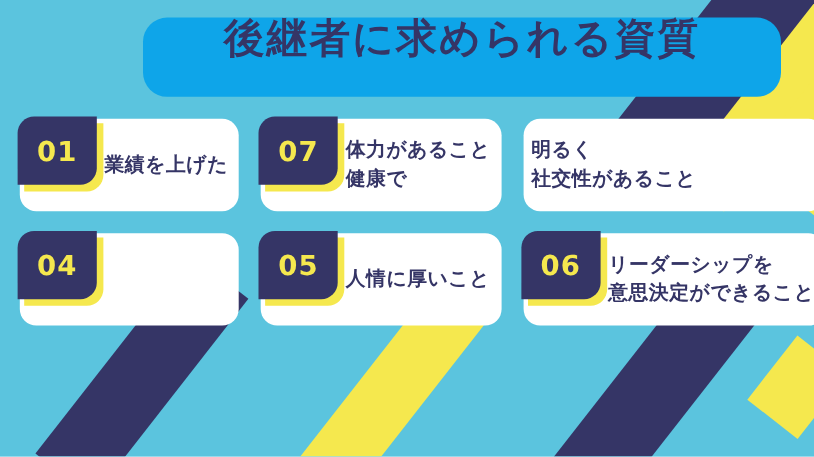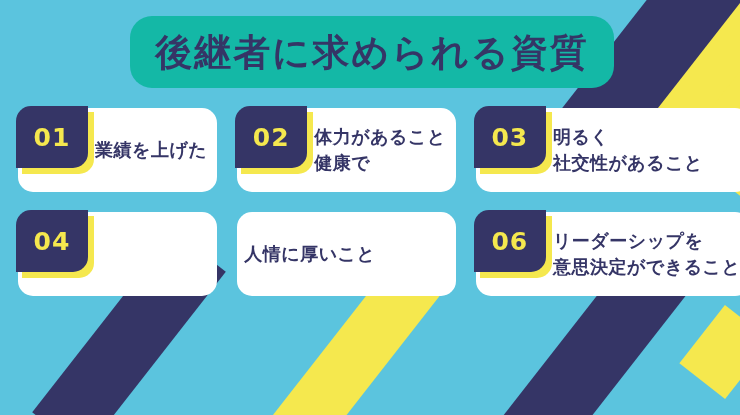--- a/index.html
+++ b/index.html
@@ -70,24 +70,24 @@
     width:70px; height:240px;
     background:#353566;
     transform:rotate(38deg);
     transform-origin:center;
   }
 
   
   .title-pill {
     position:absolute;
     left:130px; top:16px;
-    width:484px; height:72px;
-    background:#14b8a6;
+    width:580px; height:72px;
+    background:#0ea5e9;
     border-radius:22px;
-    display:flex; align-items:center; justify-content:center;
+    display:flex; align-items:flex-start; justify-content:center;
     z-index:5;
   }
   .title-text {
     color:#353566;
     font-size:37px;
     font-weight:bold;
     letter-spacing:2px;
     line-height:1;
     white-space:nowrap;
   }
@@ -187,52 +187,52 @@
       </div>
       <div class="card-text">
         <span class="line">業績を上げた</span>
       </div>
     </div>
 
     <div class="card">
       <div class="badge-wrap">
         <div class="badge-shadow"></div>
         <div class="badge">
-          <span class="badge-num">02</span>
+          <span class="badge-num">07</span>
         </div>
       </div>
       <div class="card-text">
         <span class="line">体力があること</span>
         <span class="line">健康で</span>
       </div>
     </div>
 
     <div class="card">
-      <div class="badge-wrap">
-        <div class="badge-shadow"></div>
-        <div class="badge">
-          <span class="badge-num">03</span>
-        </div>
-      </div>
       <div class="card-text">
         <span class="line">明るく</span>
         <span class="line">社交性があること</span>
       </div>
     </div>
 
     <div class="card">
       <div class="badge-wrap">
         <div class="badge-shadow"></div>
         <div class="badge">
           <span class="badge-num">04</span>
         </div>
       </div>
     </div>
 
     <div class="card">
+      <div class="badge-wrap">
+        <div class="badge-shadow"></div>
+        <div class="badge">
+          <span class="badge-num">05</span>
+        </div>
+      </div>
       <div class="card-text">
         <span class="line">人情に厚いこと</span>
       </div>
     </div>
 
     <div class="card">
       <div class="badge-wrap">
         <div class="badge-shadow"></div>
         <div class="badge">
           <span class="badge-num">06</span>

